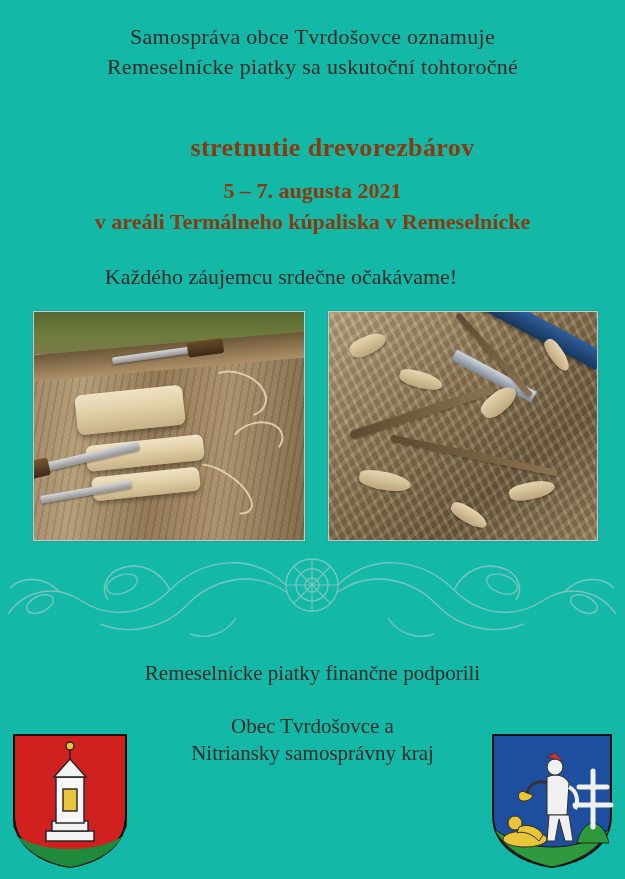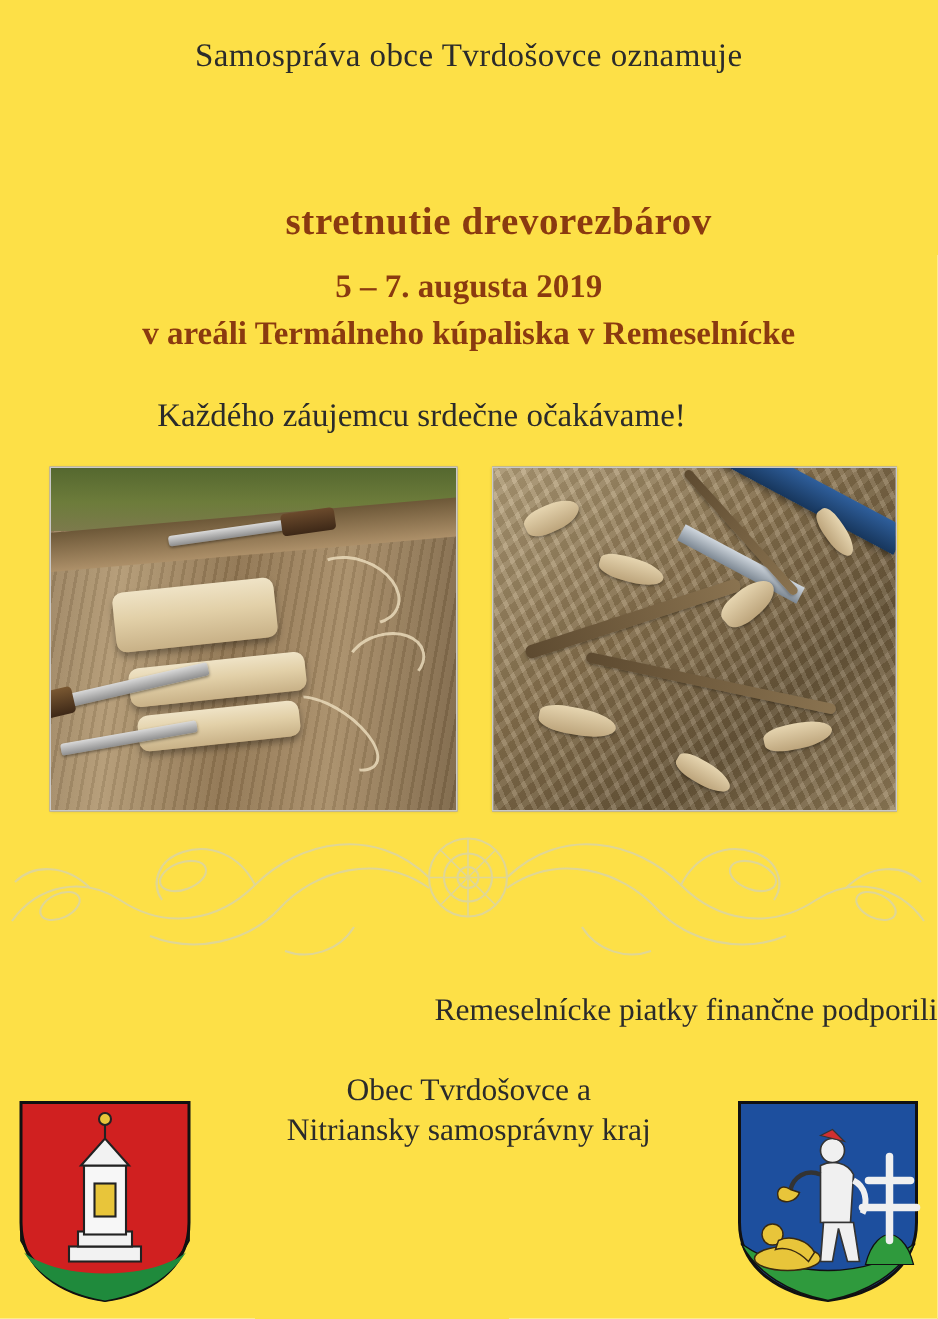--- a/index.html
+++ b/index.html
@@ -11,21 +11,21 @@
     height: 879px;
     background: #ffffff;
     font-family: "Liberation Serif", serif;
     overflow: hidden;
     position: relative;
   }
   .poster {
     position: relative;
     width: 625px;
     height: 879px;
-    background: #fde047;
+    background: #14b8a6;
     overflow: hidden;
   }
   
   .intro {
     position: absolute;
     top: 22px;
     left: 0;
     width: 625px;
     text-align: center;
     color: #2b2b2b;
@@ -188,21 +188,21 @@
     width: 625px;
     height: 110px;
     opacity: 0.55;
   }
   
   .sponsor-line {
     position: absolute;
     top: 661px;
     left: 0;
     width: 625px;
-    text-align: right;
+    text-align: center;
     color: #2b2b2b;
     font-size: 21px;
   }
   .sponsors {
     position: absolute;
     top: 713px;
     left: 0;
     width: 625px;
     text-align: center;
     color: #2b2b2b;
@@ -218,26 +218,27 @@
   #crest-left { left: 10px; width: 120px; height: 140px; }
   #crest-right { right: 10px; width: 126px; height: 140px; }
 </style>
 </head>
 <body>
 
 <div class="poster">
 
   <div class="intro">
     <span class="line">Samospráva obce Tvrdošovce oznamuje</span>
+    <span class="line">Remeselnícke piatky sa uskutoční tohtoročné</span>
   </div>
 
   <div class="headline">stretnutie drevorezbárov</div>
 
   <div class="dates">
-    <span class="line">5 – 7. augusta 2019</span>
+    <span class="line">5 – 7. augusta 2021</span>
     <span class="line">v areáli Termálneho kúpaliska v Remeselnícke</span>
   </div>
 
   <div class="welcome">Každého záujemcu srdečne očakávame!</div>
 
   <div class="photo" id="photo-left">
     <div class="wood-bg"></div>
     <div class="grass"></div>
     <div class="log-edge"></div>
 

